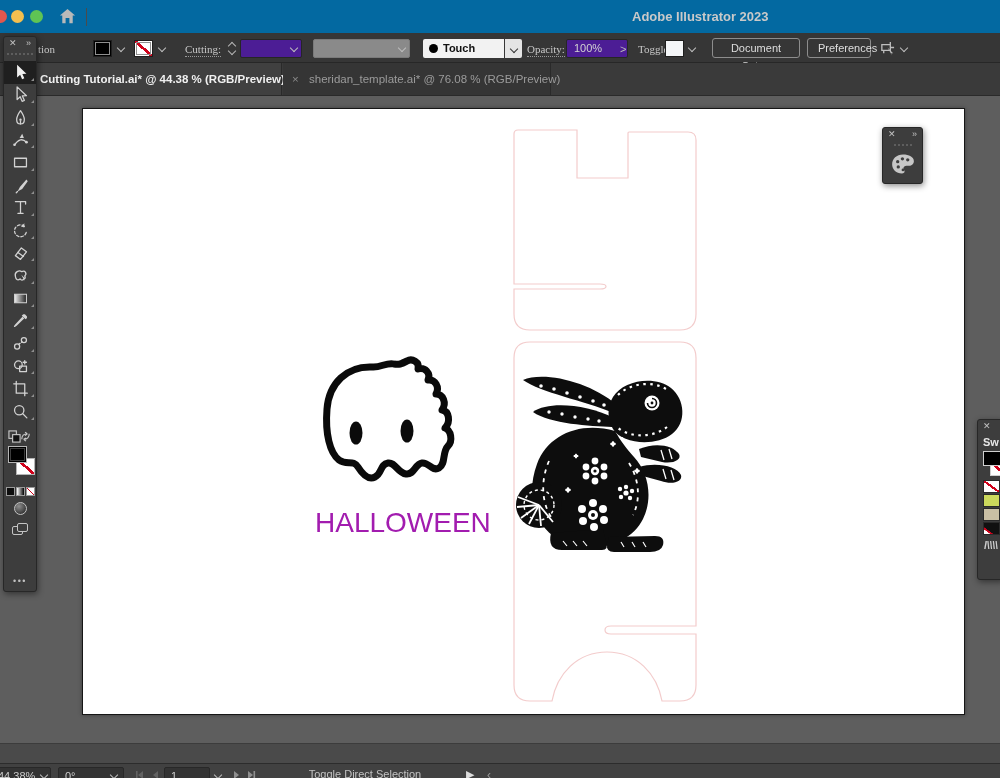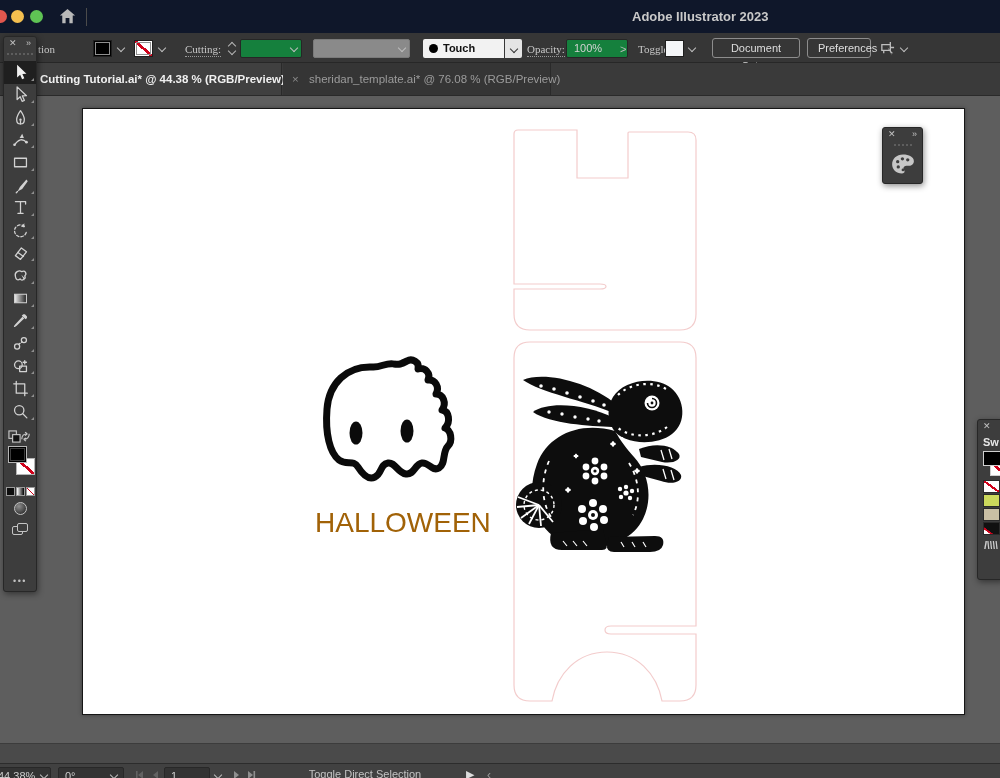--- a/index.html
+++ b/index.html
@@ -1,36 +1,36 @@
 <!DOCTYPE html>
 <html><head>
 <meta charset="utf-8">
 <style>
   * { margin:0; padding:0; box-sizing:border-box; }
   html,body { width:1000px; height:778px; overflow:hidden; }
   body { font-family:"Liberation Sans", sans-serif; background:#5e5e5e; position:relative; }
   .abs { position:absolute; }
 
   
-  #titlebar { left:0; top:0; width:1000px; height:33px; background:#0f172a; }
+  #titlebar { left:0; top:0; width:1000px; height:33px; background:#0369a1; }
   .tl { position:absolute; top:10px; width:13px; height:13px; border-radius:50%; }
   #home-icon { position:absolute; left:58px; top:7px; color:#b9b9b9; }
   #titlebar .sep { position:absolute; left:86px; top:8px; width:1px; height:18px; background:#4b4b4b; }
   #window-title { position:absolute; left:632px; top:9px; color:#c9c9c9; font-size:13px; font-weight:bold; }
 
   
   #controlbar { left:0; top:33px; width:1000px; height:30px; background:#363636; border-bottom:1px solid #272727; }
   #controlbar .lbl { position:absolute; top:10px; color:#c7c7c7; font-size:11px;font-family:Liberation Serif, serif; }
   .dotted-u { border-bottom:1px dotted #9a9a9a; padding-bottom:1px; }
   .chev { display:inline-block; width:7px; height:7px; position:relative; }
   .chev::after { content:""; position:absolute; left:1px; top:0; width:5px; height:5px; border-right:1.5px solid #bdbdbd; border-bottom:1.5px solid #bdbdbd; transform:rotate(45deg); }
   .swatch-box { position:absolute; top:7px; width:19px; height:17px; border:1px solid #1f1f1f; outline:1px solid #8f8f8f; outline-offset:-3px; }
   .none-diag { background:#fff linear-gradient(to top right, transparent 44%, #d0021b 44%, #d0021b 56%, transparent 56%); }
   .cb-chev { position:absolute; top:12px; }
-  .darkfield { position:absolute; top:6px; height:19px; background:#15803d; border:1px solid #262626; border-radius:2px; color:#d2d2d2; font-size:11px; line-height:17px; padding-left:7px; }
+  .darkfield { position:absolute; top:6px; height:19px; background:#4c1d95; border:1px solid #262626; border-radius:2px; color:#d2d2d2; font-size:11px; line-height:17px; padding-left:7px; }
   .stepper { position:absolute; top:7px; width:9px; height:17px; }
   .stepper::before, .stepper::after { content:""; position:absolute; left:1px; width:5px; height:5px; border-right:1.4px solid #b5b5b5; border-bottom:1.4px solid #b5b5b5; }
   .stepper::before { top:3px; transform:rotate(-135deg); }
   .stepper::after { bottom:3px; transform:rotate(45deg); }
   #touch-btn { position:absolute; left:423px; top:6px; width:81px; height:19px; background:#f2f2f2; border-radius:2px 0 0 2px; color:#111; font-size:11px; font-weight:bold; line-height:19px; padding-left:20px; }
   #touch-btn .dot { position:absolute; left:6px; top:5px; width:9px; height:9px; border-radius:50%; background:#000; }
   #touch-chev { position:absolute; left:505px; top:6px; width:17px; height:19px; background:#e4e4e4; border-radius:0 2px 2px 0; }
   #touch-chev .chev::after { border-color:#333; }
   .cb-btn { position:absolute; top:5px; height:20px; border:1px solid #8d8d8d; border-radius:3px; background:transparent; color:#dedede; font-size:11px; line-height:18px; padding:0 10px; text-align:center; }
   #opacity-arrow { position:absolute; left:620px; top:10px; color:#bdbdbd; font-size:11px; }
@@ -39,21 +39,21 @@
   #tabbar { left:0; top:63px; width:1000px; height:33px; background:#3a3a3a; border-bottom:1px solid #2a2a2a; }
   .doc-tab { position:absolute; top:0; height:32px; font-size:11.5px; line-height:32px; padding:0 14px; white-space:nowrap; }
   #tab-active { left:30px; width:252px; background:#404040; border-right:1px solid #2a2a2a; color:#f0f0f0; font-weight:bold; padding-left:10px; }
   #tab-inactive { left:283px; width:268px; background:#353535; border-right:1px solid #2a2a2a; color:#9b9b9b; padding-left:26px; }
   #tab-inactive .x { position:absolute; left:9px; top:0; color:#8b8b8b; font-weight:normal; }
 
   
   #docarea { left:0; top:96px; width:1000px; height:647px; background:#5e5e5e; }
   #artboard { position:absolute; left:82px; top:12px; width:883px; height:607px; background:#ffffff; border:1px solid #161616; box-shadow:0 0 4px rgba(0,0,0,.35); }
   #artwork-svg { position:absolute; left:0; top:0; width:881px; height:605px; }
-  #halloween-text { position:absolute; left:232px; top:398px; width:164px; text-align:right; font-size:28px; color:#a16207; letter-spacing:0px; }
+  #halloween-text { position:absolute; left:232px; top:398px; width:164px; text-align:right; font-size:28px; color:#a21caf; letter-spacing:0px; }
 
   #scrolltrack { left:0; top:743px; width:1000px; height:20px; background:#4a4a4a; border-top:1px solid #3c3c3c; }
 
   
   .fpanel { position:absolute; background:#3d3d3d; border:1px solid #272727; border-radius:3px; box-shadow:1px 2px 6px rgba(0,0,0,.45); }
   .fpanel .phead { height:13px; position:relative; }
   .fpanel .px { position:absolute; left:5px; top:1px; color:#c2c2c2; font-size:9px; line-height:11px; }
   .fpanel .pexp { position:absolute; right:5px; top:1px; color:#c2c2c2; font-size:9px; line-height:11px; }
   .fpanel .grip { height:7px; display:flex; justify-content:center; align-items:center; gap:2px; }
   .fpanel .grip i { width:2px; height:2px; background:#6a6a6a; border-radius:50%; display:block; }

